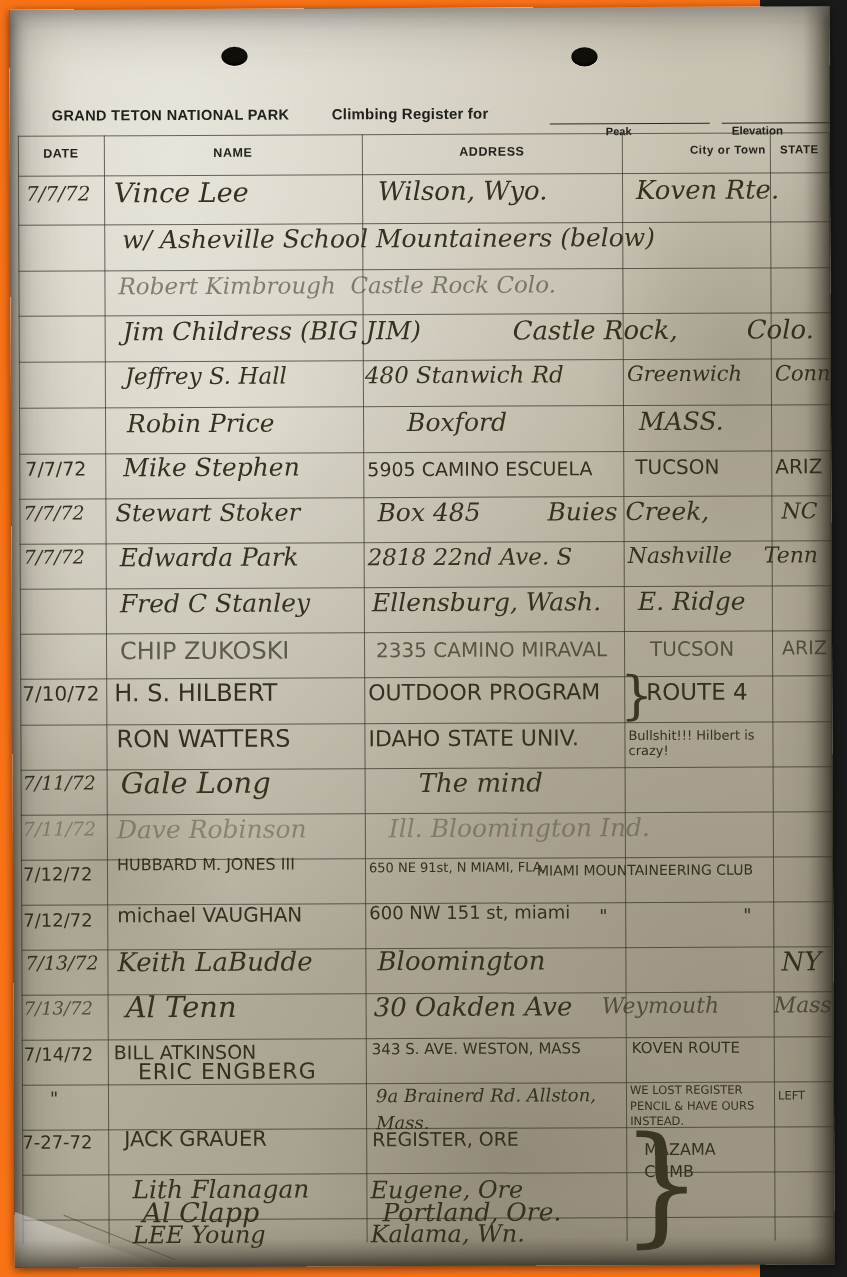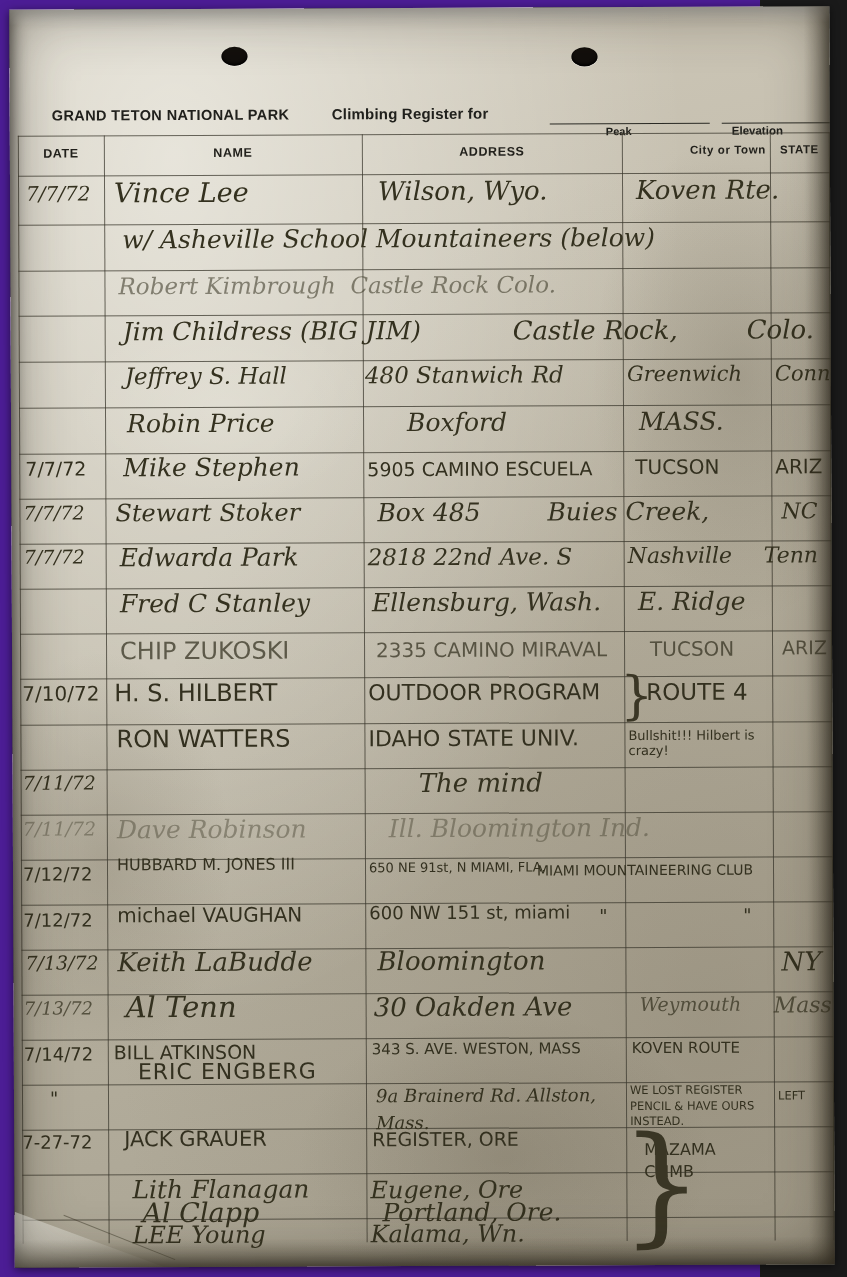--- a/index.html
+++ b/index.html
@@ -11,21 +11,21 @@
     width: 847px;
     height: 1277px;
     overflow: hidden;
     font-family: "Liberation Sans", sans-serif;
   }
 
   #page {
     position: relative;
     width: 760px;
     height: 1277px;
-    background: #4c1d95;
+    background: #f97316;
   }
 
   
   #sheet {
     position: absolute;
     left: 12px;
     top: 8px;
     width: 820px;
     height: 1258px;
     background:
@@ -291,20 +291,21 @@
       <div class="cell hw-b" style="left:94px; top:546px; font-size:24px;">H. S. HILBERT</div>
       <div class="cell hw-b" style="left:348px;top:548px; font-size:22px;">OUTDOOR PROGRAM</div>
       <div class="cell hw-b" style="left:626px;top:548px; font-size:23px;">ROUTE 4</div>
       <div class="brace" style="left:600px; top:536px; font-size:52px;">}</div>
 
       <div class="cell hw-b" style="left:96px; top:592px; font-size:24px;">RON WATTERS</div>
       <div class="cell hw-b" style="left:348px;top:594px; font-size:22px;">IDAHO STATE UNIV.</div>
       <div class="cell hw-b" style="left:608px;top:596px; font-size:13px; white-space:normal; width:146px; line-height:1.15;">Bullshit!!! Hilbert is crazy!</div>
 
       <div class="cell hw" style="left:2px;  top:638px; font-size:19px;">7/11/72</div>
+      <div class="cell hw" style="left:100px;top:634px; font-size:29px;">Gale Long</div>
       <div class="cell hw" style="left:398px;top:636px; font-size:26px;">The mind</div>
 
       <div class="cell hw faint" style="left:2px;  top:684px; font-size:19px;">7/11/72</div>
       <div class="cell hw faint" style="left:96px; top:682px; font-size:25px;">Dave Robinson</div>
       <div class="cell hw faint" style="left:368px;top:682px; font-size:25px;">Ill. Bloomington Ind.</div>
 
       <div class="cell hw-b" style="left:2px;  top:730px; font-size:18px;">7/12/72</div>
       <div class="cell hw-b" style="left:96px; top:722px; font-size:16px;text-align:right;">HUBBARD M. JONES III</div>
       <div class="cell hw-b" style="left:348px;top:724px; font-size:13px; white-space:normal; width:250px; line-height:1.5;">650 NE 91st, N MIAMI, FLA.</div>
       <div class="cell hw-b" style="left:516px;top:726px; font-size:14px; white-space:normal; width:290px; line-height:1.6;">MIAMI MOUNTAINEERING CLUB</div>
@@ -316,21 +317,21 @@
       <div class="cell hw-b" style="left:722px;top:774px; font-size:18px;">"</div>
 
       <div class="cell hw" style="left:4px;  top:818px; font-size:19px;">7/13/72</div>
       <div class="cell hw" style="left:96px; top:814px; font-size:26px;">Keith LaBudde</div>
       <div class="cell hw" style="left:356px;top:814px; font-size:26px;">Bloomington</div>
       <div class="cell hw" style="left:760px;top:816px; font-size:26px;">NY</div>
 
       <div class="cell hw faint3" style="left:2px;  top:864px; font-size:18px;">7/13/72</div>
       <div class="cell hw" style="left:104px;top:858px; font-size:29px;">Al Tenn</div>
       <div class="cell hw" style="left:352px;top:860px; font-size:26px;">30 Oakden Ave</div>
-      <div class="cell hw faint3" style="left:618px;top:862px; font-size:19px;text-align:right;">Weymouth</div>
+      <div class="cell hw faint3" style="left:580px;top:862px; font-size:22px;text-align:right;">Weymouth</div>
       <div class="cell hw faint3" style="left:752px;top:862px; font-size:22px;">Mass</div>
 
       <div class="cell hw-b" style="left:2px;  top:910px; font-size:18px;">7/14/72</div>
       <div class="cell hw-b" style="left:92px; top:908px; font-size:19px;">BILL ATKINSON</div>
       <div class="cell hw-b" style="left:350px;top:904px; font-size:15px; white-space:normal; width:250px; line-height:1.5;">343 S. AVE. WESTON, MASS</div>
       <div class="cell hw-b" style="left:610px;top:906px; font-size:15px; white-space:normal; width:140px; line-height:1.3;">KOVEN ROUTE</div>
 
       <div class="cell hw-b" style="left:28px; top:954px; font-size:18px;">"</div>
       <div class="cell hw-b" style="left:116px;top:926px; font-size:22px; letter-spacing:1px;">ERIC ENGBERG</div>
       <div class="cell hw" style="left:354px;top:948px; font-size:18px; white-space:normal; width:244px; line-height:1.5;">9a Brainerd Rd. Allston, Mass.</div>

